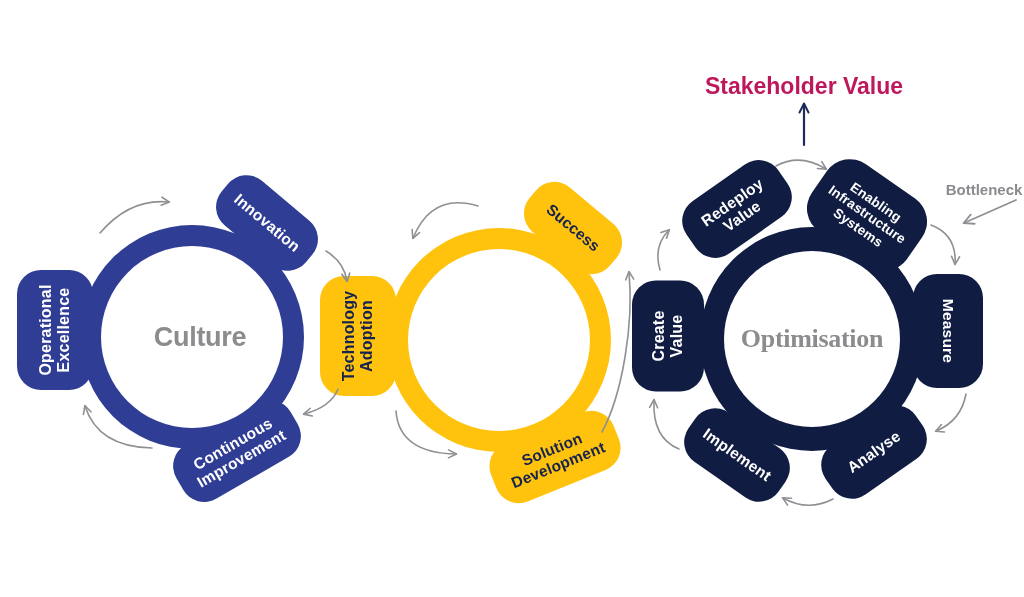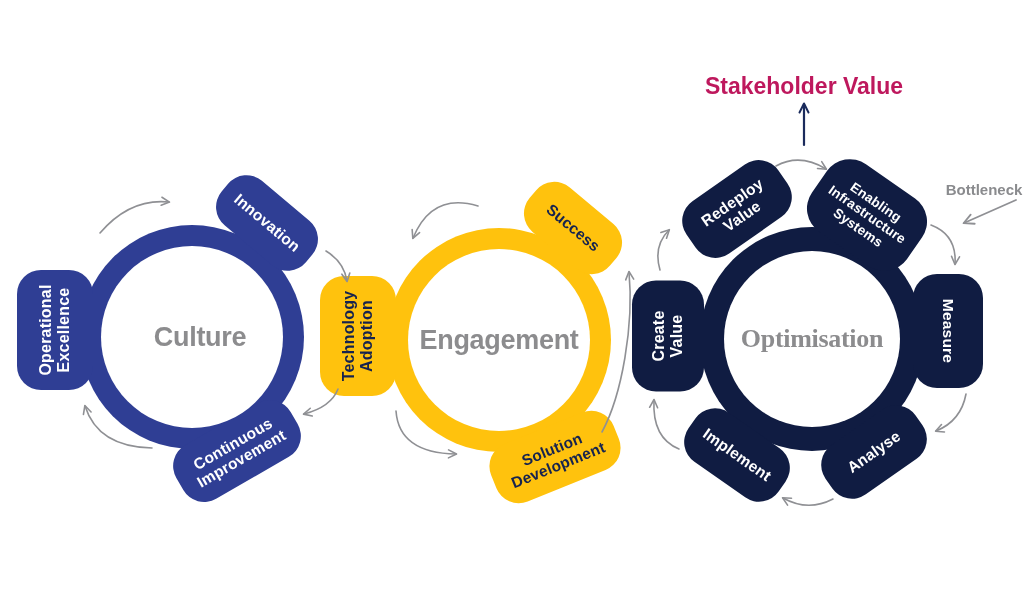--- a/index.html
+++ b/index.html
@@ -42,21 +42,20 @@
   <div class="inner" style="left:101px;top:246px;width:182px;height:182px;"></div>
   <div class="clabel" style="left:192px;top:337px;font-size:27px;margin-left:8px;">Culture</div>
 
   <div class="disc bg-yellow" style="left:387px;top:228px;width:224px;height:224px;"></div>
   <div class="petal bg-yellow lt-navy" style="left:573px;top:228px;width:105px;height:58px;font-size:15.5px;transform:translate(-50%,-50%) rotate(40deg);">Success</div>
   <div class="petal bg-yellow lt-navy" style="left:358px;top:336px;width:120px;height:76px;font-size:16px;transform:translate(-50%,-50%) rotate(-90deg);">Technology
 Adoption</div>
   <div class="petal bg-yellow lt-navy" style="left:555px;top:457px;width:132px;height:62px;font-size:15.5px;transform:translate(-50%,-50%) rotate(-22deg);">Solution
 Development</div>
   <div class="inner" style="left:408px;top:249px;width:182px;height:182px;"></div>
-  <div class="clabel" style="left:499px;top:340px;font-size:27px;">Engagement</div>
 
   <div class="disc bg-navy" style="left:700px;top:227px;width:224px;height:224px;"></div>
   <div class="petal bg-navy lt-white" style="left:737px;top:209px;width:112px;height:64px;font-size:15.5px;transform:translate(-50%,-50%) rotate(-35deg);">Redeploy
 Value</div>
   <div class="petal bg-navy lt-white" style="left:867px;top:215px;width:116px;height:82px;font-size:13.5px;border-radius:28px;transform:translate(-50%,-50%) rotate(35deg);">Enabling
 Infrastructure
 Systems</div>
   <div class="petal bg-navy lt-white" style="left:948px;top:331px;width:114px;height:70px;font-size:15.5px;transform:translate(-50%,-50%) rotate(90deg);">Measure</div>
   <div class="petal bg-navy lt-white" style="left:874px;top:452px;width:110px;height:60px;font-size:15.5px;transform:translate(-50%,-50%) rotate(-35deg);">Analyse</div>
   <div class="petal bg-navy lt-white" style="left:737px;top:455px;width:110px;height:60px;font-size:15.5px;transform:translate(-50%,-50%) rotate(35deg);">Implement</div>

